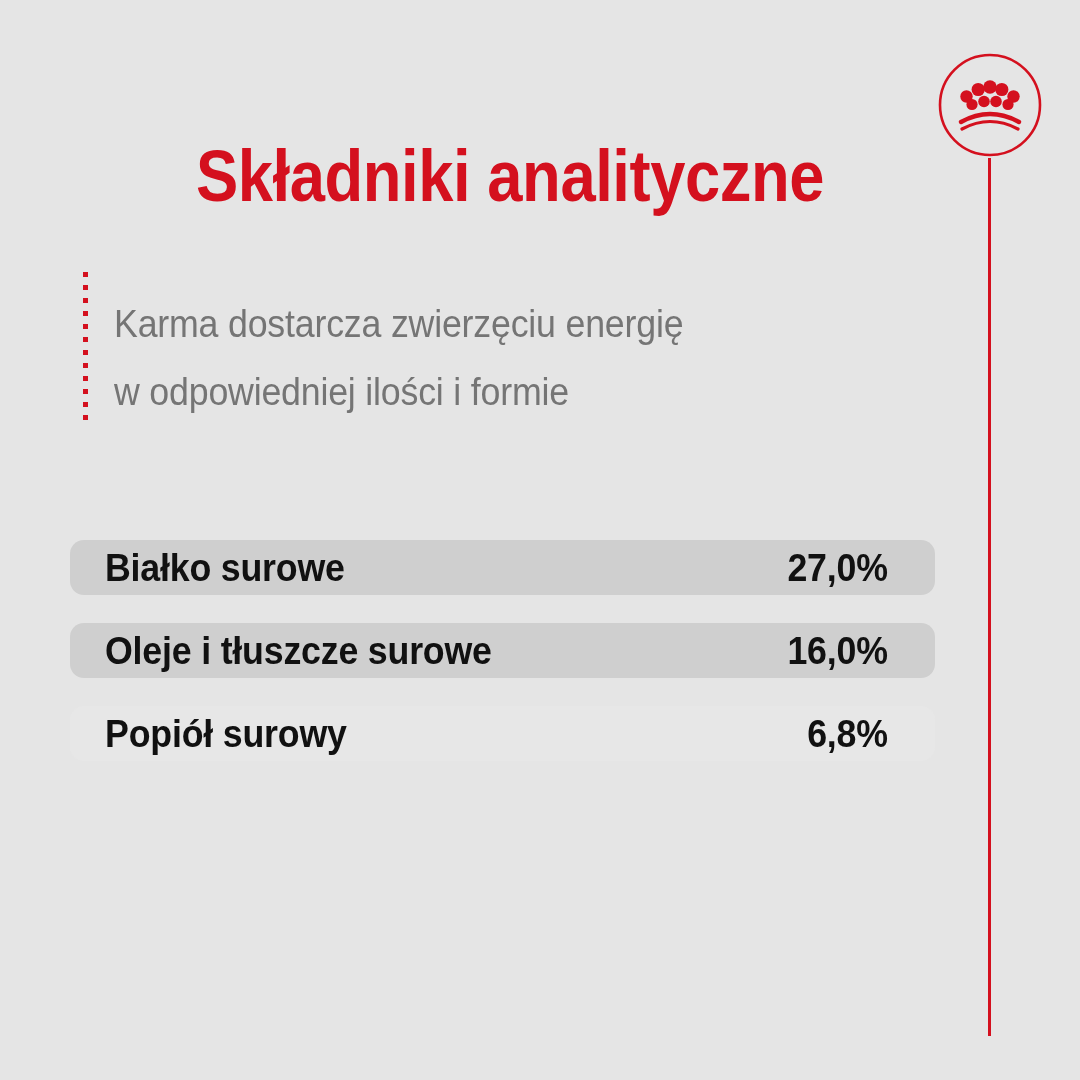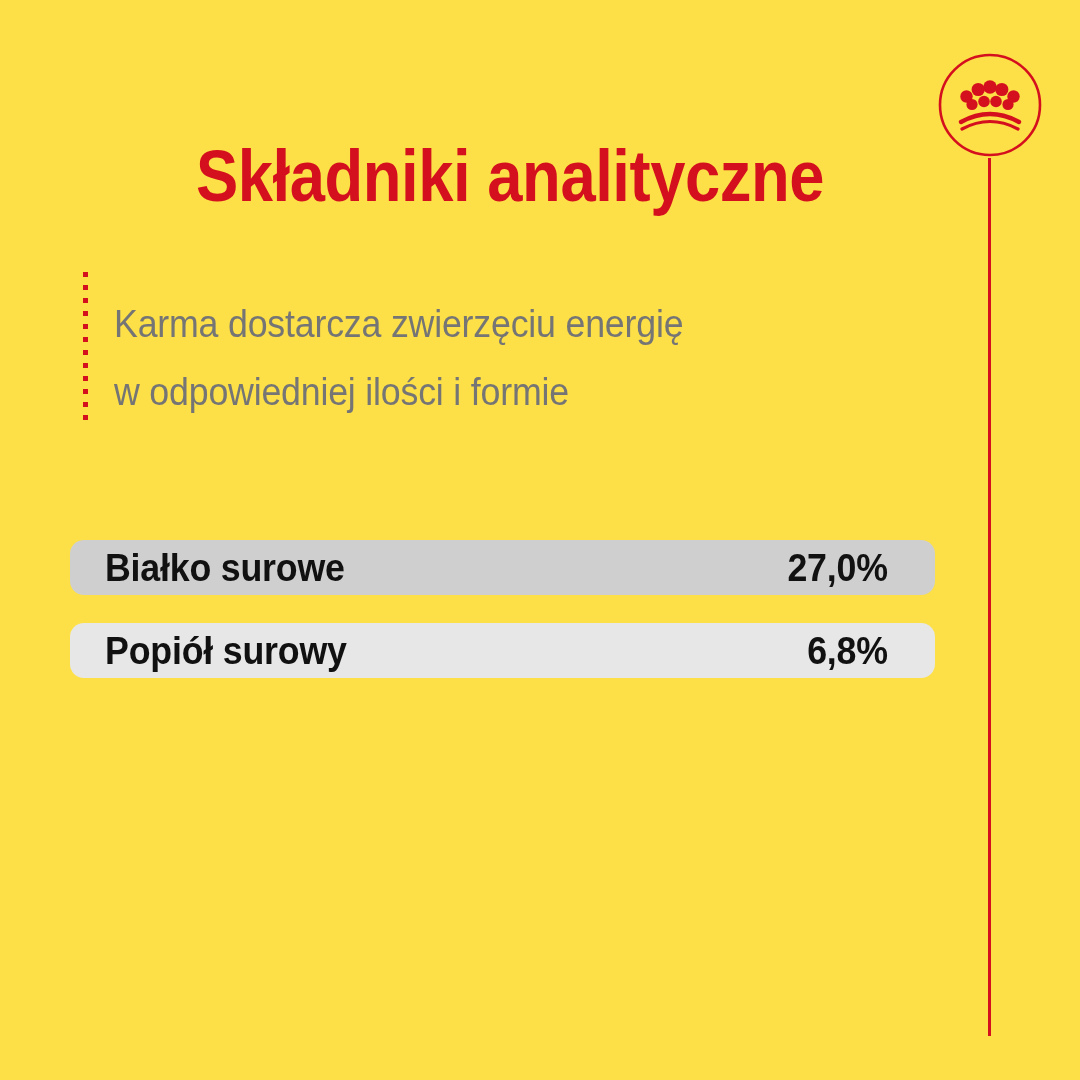--- a/index.html
+++ b/index.html
@@ -8,21 +8,21 @@
     padding: 0;
     background: #ffffff;
   }
   body {
     font-family: "Liberation Sans", sans-serif;
   }
   #page {
     position: relative;
     width: 1080px;
     height: 1080px;
-    background: #fde047;
+    background: #e5e5e5;
     overflow: hidden;
   }
 
   
   .brand-mark {
     position: absolute;
     left: 937px;
     top: 52px;
     width: 106px;
     height: 106px;
@@ -170,20 +170,24 @@
   </div>
 
   <div class="constituents">
 
     <div class="constituent-row shade-dark">
       <span class="constituent-label">Białko surowe</span>
       <span class="constituent-value">27,0%</span>
     </div>
 
 
+    <div class="constituent-row shade-dark">
+      <span class="constituent-label">Oleje i tłuszcze surowe</span>
+      <span class="constituent-value">16,0%</span>
+    </div>
 
     <div class="constituent-row">
       <span class="constituent-label">Popiół surowy</span>
       <span class="constituent-value">6,8%</span>
     </div>
 
   </div>
 
 </div>
 

